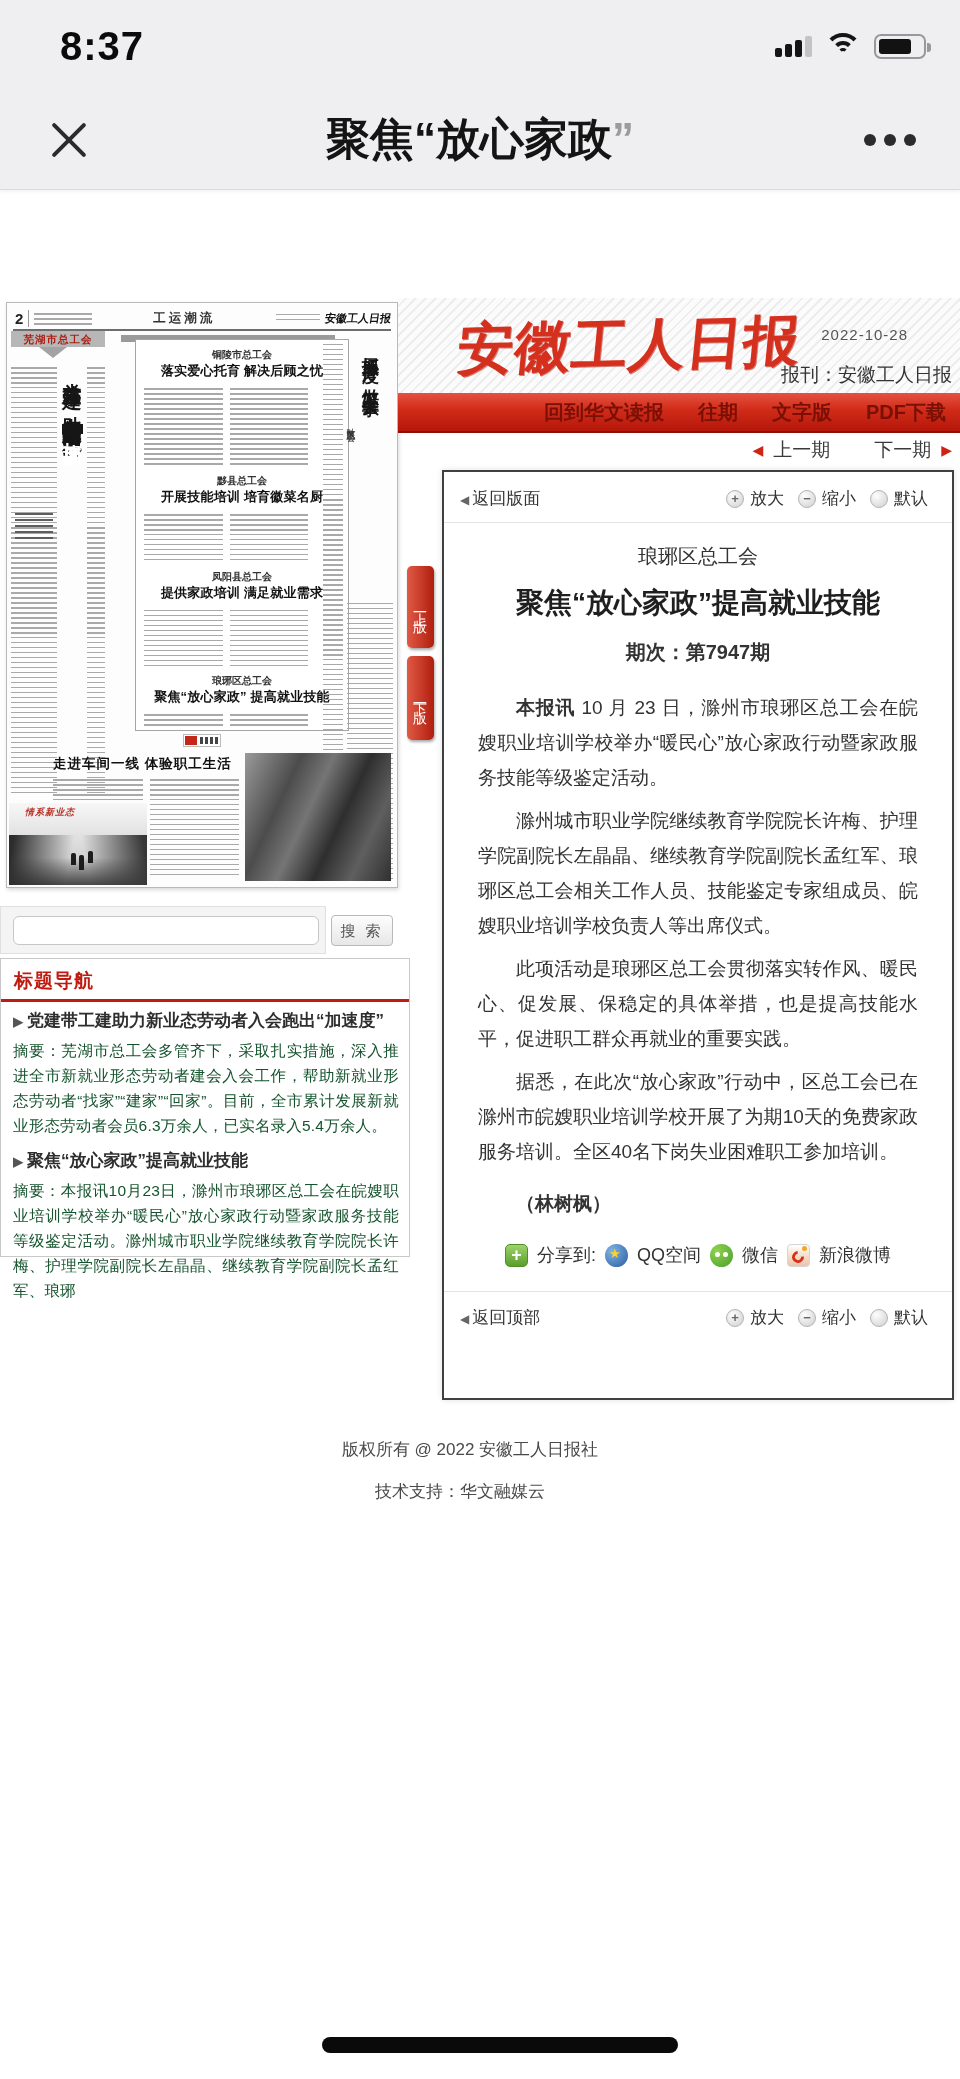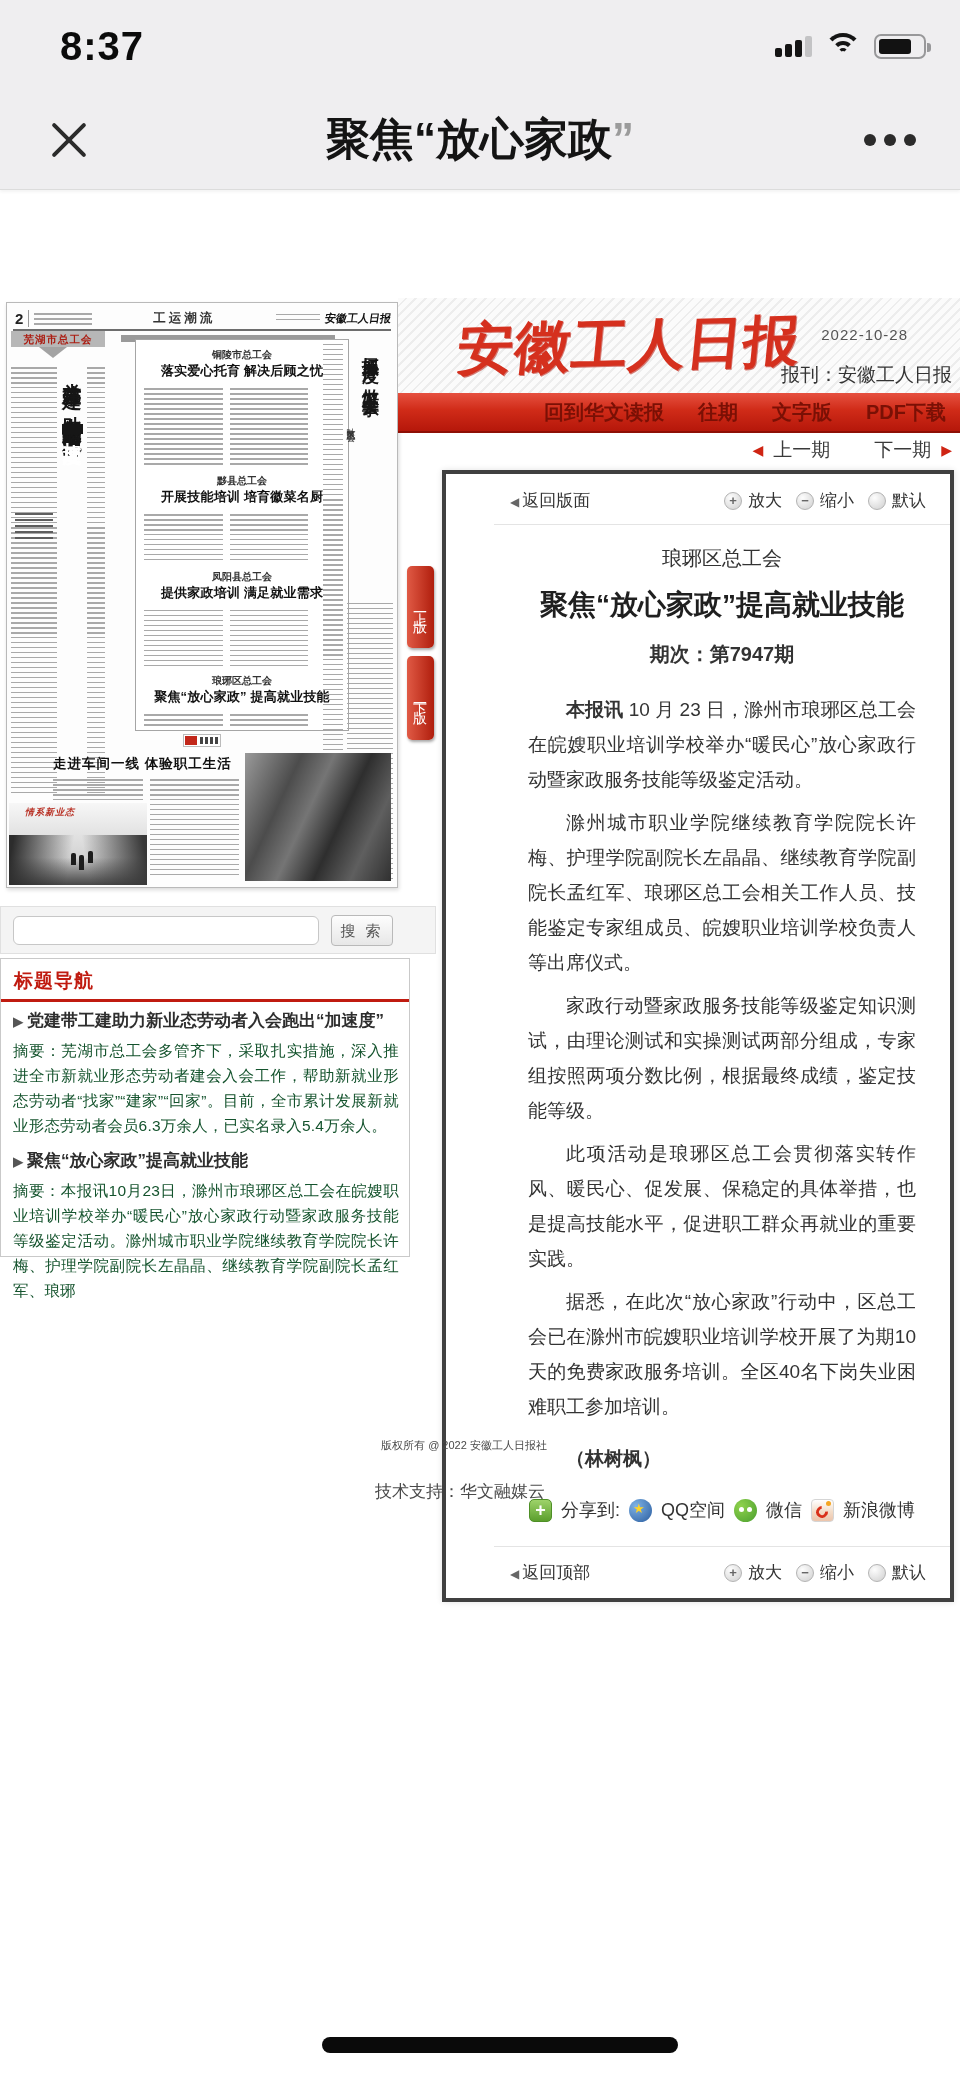--- a/index.html
+++ b/index.html
@@ -61,21 +61,21 @@
   .np-badge b { position:absolute; left:16px; top:2px; right:2px; height:7px; background:repeating-linear-gradient(to right,#444 0 3px,transparent 3px 5px); }
   .np-promo { position:absolute; left:2px; top:500px; width:138px; height:82px; background:linear-gradient(to bottom,#f7f7f7,#d9d9d9 55%,#bdbdbd); overflow:hidden; }
   .np-promo .script { position:absolute; left:16px; top:3px; font-size:9px; font-weight:700; font-style:italic; color:#b93327; letter-spacing:1px; }
   .np-promo .road { position:absolute; bottom:-6px; left:-8px; right:-8px; height:56px;
      background:linear-gradient(100deg,#2c2c2c 8%,transparent 45%),linear-gradient(260deg,#383838 8%,transparent 45%),linear-gradient(to top,#4a4a4a 12%,transparent 60%); }
   .runner { position:absolute; width:5px; height:12px; background:#1d1d1d; border-radius:2px 2px 0 0; }
   .np-rvhead { position:absolute; left:352px; top:40px; height:248px; writing-mode:vertical-rl; text-orientation:upright; font-size:17px; font-weight:700; color:#161616; letter-spacing:2px; }
   .np-rorg { position:absolute; left:337px; top:118px; height:80px; writing-mode:vertical-rl; text-orientation:upright; font-size:9px; color:#333; letter-spacing:1px; }
 
   
-  .searchrow { position:absolute; left:0; top:906px; width:436px; height:48px; background:#f4f4f4; border:1px solid #e0e0e0; }
+  .searchrow { position:absolute; left:0; top:906px; width:326px; height:48px; background:#f4f4f4; border:1px solid #e0e0e0; }
   .searchrow input { position:absolute; left:12px; top:9px; width:306px; height:29px; border:1px solid #c7c7c7; border-radius:6px; background:#fff; font-size:15px; padding:0 8px; outline:none; }
   .searchbtn { position:absolute; left:330px; top:8px; width:62px; height:31px; background:linear-gradient(#fdfdfd,#e7e7e7); border:1px solid #b9b9b9; border-radius:4px; font-size:15px; color:#555; letter-spacing:3px; text-align:center; line-height:29px; }
   .titlenav { position:absolute; left:0; top:958px; width:410px; height:299px; background:#fff; border:1px solid #c9c9c9; }
   .tn-head { padding:9px 0 5px 13px; font-size:19px; font-weight:700; color:#c01b10; border-bottom:3px solid #c01b10; letter-spacing:1px; }
   .tn-item { padding:7px 10px 4px 12px; }
   .tn-title { font-size:17px; font-weight:700; color:#2e2e2e; white-space:nowrap; overflow:hidden; }
   .tn-title .arr { color:#555; font-size:13px; margin-right:4px; }
   .tn-sum { margin-top:6px; font-size:15.5px; color:#14532d; line-height:25px; letter-spacing:.2px; text-align:justify; }
 
   
@@ -89,21 +89,21 @@
   .issuenav { position:absolute; left:398px; top:436px; width:562px; height:28px; display:flex; justify-content:flex-end; align-items:center; gap:10px; padding-right:8px; font-size:19px; color:#3a3a3a; }
   .issuenav .gap { width:24px; }
   .rarr { color:#cf2413; font-size:14px; }
 
   
   .ptab { position:absolute; left:407px; width:27px; background:linear-gradient(to right,#e05a45,#b01e0d); color:#fff; writing-mode:vertical-rl; text-orientation:upright; font-size:14px; letter-spacing:4px; display:flex; align-items:center; justify-content:center; border-radius:5px; box-shadow:1px 2px 3px rgba(0,0,0,.35); }
   .ptab.up { top:566px; height:82px; }
   .ptab.down { top:656px; height:84px; }
 
   
-  .panel { position:absolute; left:442px; top:470px; width:512px; min-height:930px; background:#fff; border:4px solid #404040; box-shadow:0 0 6px rgba(0,0,0,.12);padding-left:48px; }
+  .panel { position:absolute; left:442px; top:470px; width:512px; min-height:930px; background:#fff; border:2px solid #404040; box-shadow:0 0 6px rgba(0,0,0,.12); }
   .ptools { display:flex; justify-content:space-between; align-items:center; padding:15px 16px 12px 16px; border-bottom:1px solid #e4e4e4; }
   .backlink { font-size:17px; color:#333; }
   .backlink .la { color:#666; font-size:12px; margin-right:3px; }
   .zoomctl { display:flex; align-items:center; gap:6px; font-size:17px; color:#333; }
   .zico { display:inline-block; width:18px; height:18px; border-radius:50%; background:radial-gradient(circle at 35% 30%,#fdfdfd,#cfcfcf); border:1px solid #b3b3b3; color:#666; font-size:13px; font-weight:700; line-height:16px; text-align:center; }
   .zoomctl .lbl { margin-right:8px; }
   .art-org { margin-top:20px; text-align:center; font-size:20px; color:#333; }
   .art-title { margin-top:14px; text-align:center; font-size:28px; font-weight:700; color:#1f1f1f; }
   .art-issue { margin-top:17px; text-align:center; font-size:20px; font-weight:700; color:#333; }
   .art-body { padding:24px 34px 0 34px; font-size:19px; color:#333; line-height:35px; text-align:justify; }
@@ -117,21 +117,21 @@
   .ic-qq i { position:absolute; left:4px; top:2px; color:#ffd428; font-size:13px; font-style:normal; }
   .ic-wx { border-radius:50%; background:radial-gradient(circle at 30% 30%,#8fd24c,#4a9e2f); }
   .ic-wx i { position:absolute; top:8px; width:5px; height:5px; background:#fff; border-radius:50%; }
   .ic-wx i.d1 { left:5px; } .ic-wx i.d2 { left:13px; }
   .ic-wb { border-radius:4px; background:linear-gradient(#fff,#f3ddc9 55%,#ecc4ab); border:1px solid #d5d5d5; }
   .ic-wb .swirl { position:absolute; left:4px; top:6px; width:12px; height:12px; border-radius:50%; border:3px solid #d9301a; border-top-color:transparent; transform:rotate(40deg); }
   .ic-wb .spark { position:absolute; right:2px; top:1px; width:5px; height:5px; background:#f5a623; border-radius:50%; }
   .pfoot { margin-top:24px; display:flex; justify-content:space-between; align-items:center; padding:14px 16px; border-top:1px solid #e4e4e4; }
 
   
-  .copy1 { position:absolute; left:4px; top:1438px; width:920px; text-align:center; font-size:11px; color:#4a4a4a; }
+  .copy1 { position:absolute; left:10px; top:1438px; width:920px; text-align:center; font-size:17px; color:#4a4a4a; }
   .copy2 { position:absolute; left:0; top:1480px; width:920px; text-align:center; font-size:17px; color:#4a4a4a; }
   .homebar { position:absolute; left:322px; top:2037px; width:356px; height:16px; border-radius:8px; background:#0a0a0a; }
 </style>
 </head>
 <body>
 
 <div class="screen">
 
   <div class="statusbar">
     <div class="time">8:37</div>
@@ -288,21 +288,20 @@
         <span class="zico"></span>
           <span class="lbl">默认</span>
       </span>
     </div>
     <div class="art-org">琅琊区总工会</div>
     <div class="art-title">聚焦“放心家政”提高就业技能</div>
     <div class="art-issue">期次：第7947期</div>
     <div class="art-body">
       <p><b>本报讯</b><span> 10 月 23 日，滁州市琅琊区总工会在皖嫂职业培训学校举办“暖民心”放心家政行动暨家政服务技能等级鉴定活动。</span></p>
       <p>滁州城市职业学院继续教育学院院长许梅、护理学院副院长左晶晶、继续教育学院副院长孟红军、琅琊区总工会相关工作人员、技能鉴定专家组成员、皖嫂职业培训学校负责人等出席仪式。</p>
-      <p>家政行动暨家政服务技能等级鉴定知识测试，由理论测试和实操测试两部分组成，专家组按照两项分数比例，根据最终成绩，鉴定技能等级。</p>
       <p>此项活动是琅琊区总工会贯彻落实转作风、暖民心、促发展、保稳定的具体举措，也是提高技能水平，促进职工群众再就业的重要实践。</p>
       <p>据悉，在此次“放心家政”行动中，区总工会已在滁州市皖嫂职业培训学校开展了为期10天的免费家政服务培训。全区40名下岗失业困难职工参加培训。</p>
     </div>
     <div class="byline">（林树枫）</div>
     <div class="sharerow">
       <span class="ic ic-plus">+</span>
       <span>分享到:</span>
       <span class="ic ic-qq">
           <i>★</i>
         </span>

